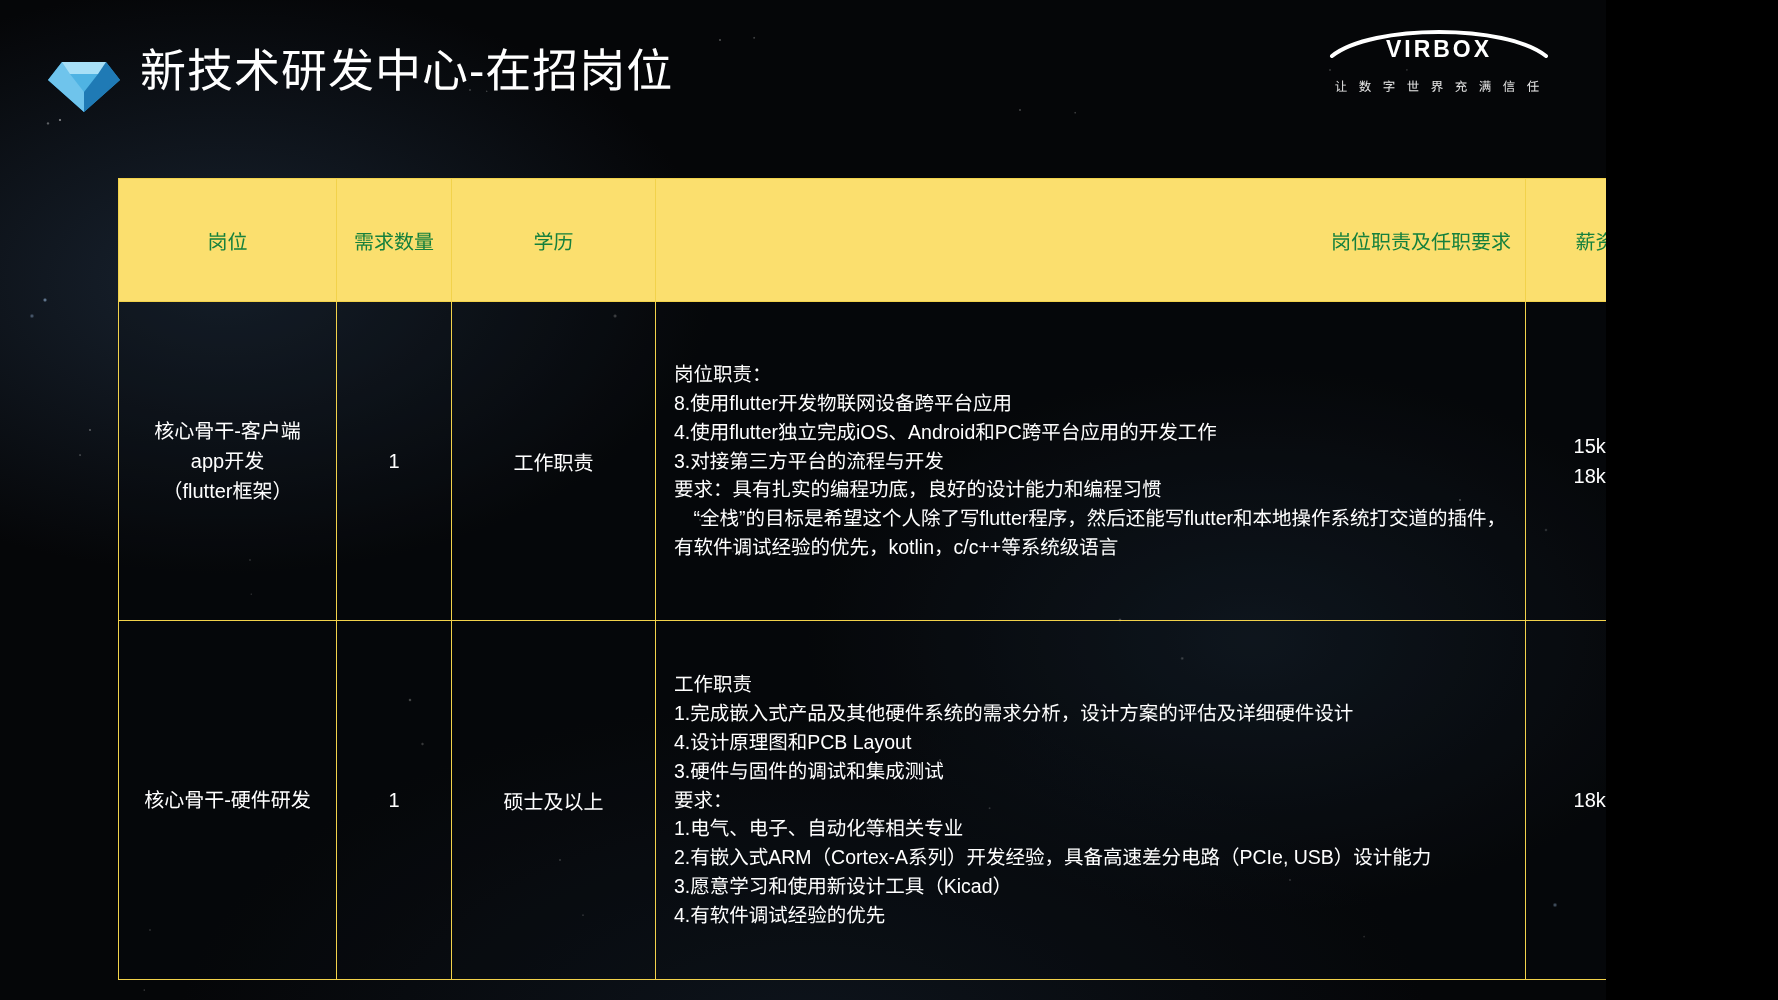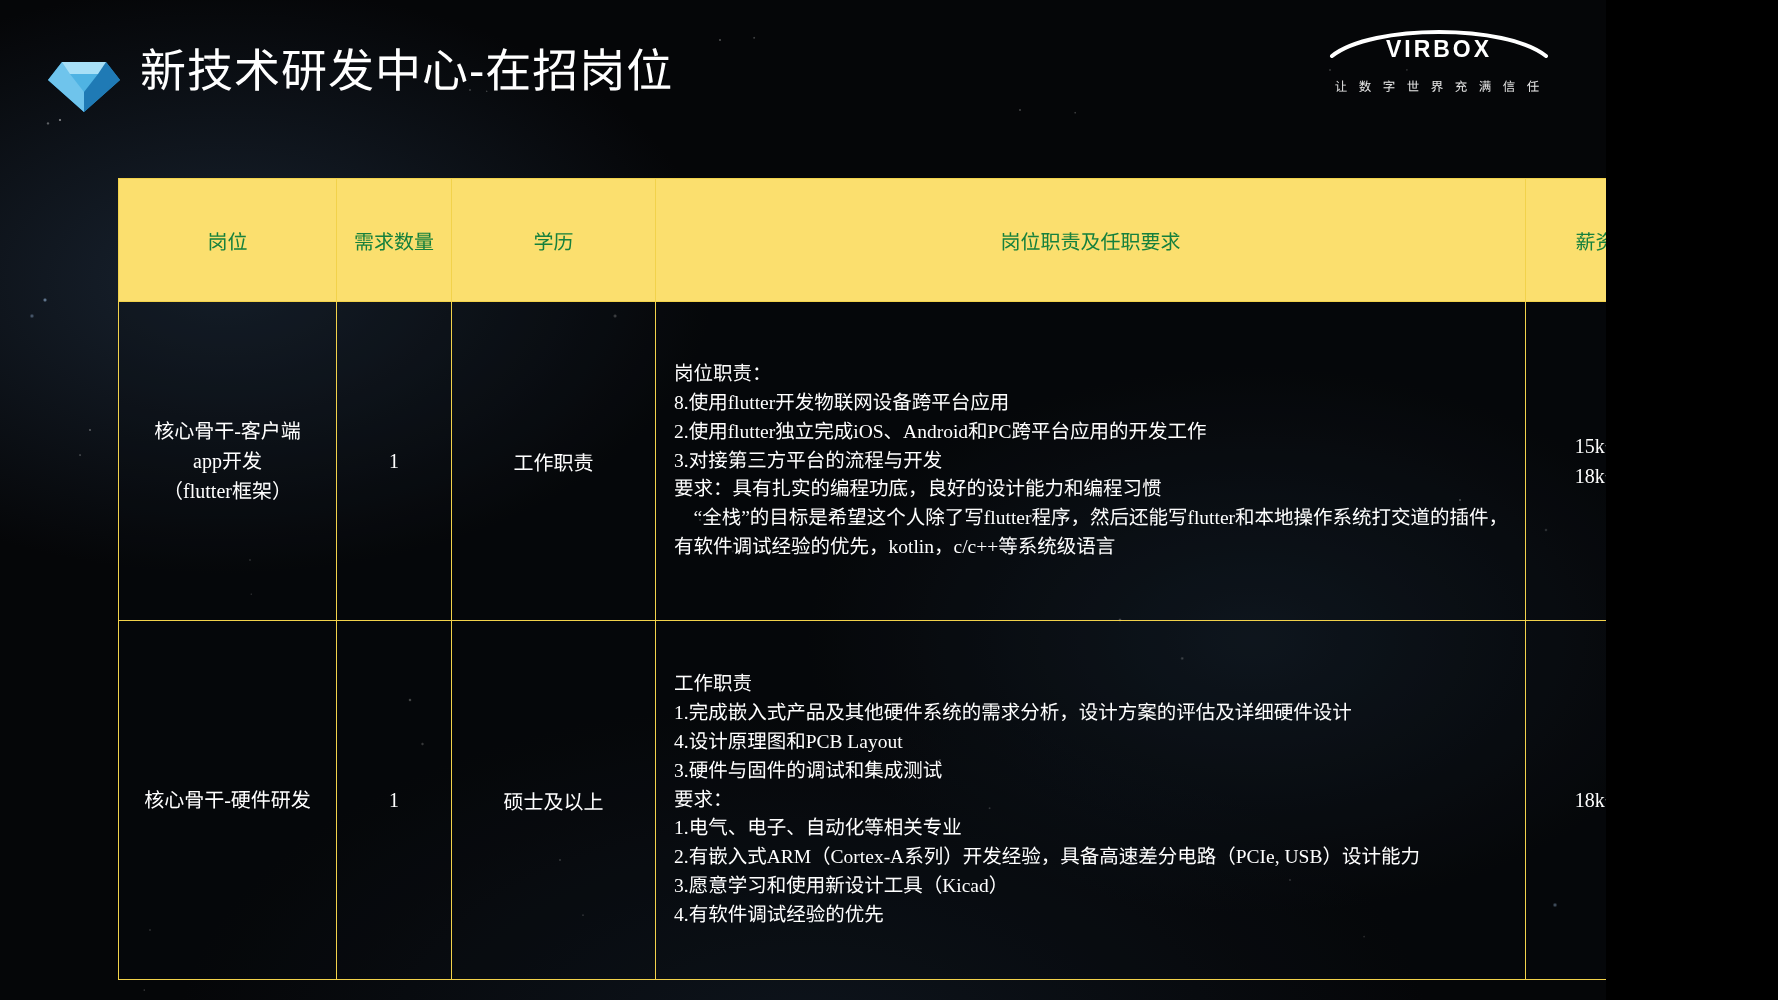--- a/index.html
+++ b/index.html
@@ -136,28 +136,27 @@
   }
   thead th {
     background: #fbdf6e;
     color: #15803d;
     font-size: 20px;
     font-weight: 400;
     height: 110px;
     padding: 6px 14px;
   }
   thead th.left {
-    text-align: center;
+    text-align: right;
   }
   tbody td {
     color: #ffffff;
     font-size: 20px;
     padding: 14px 16px;
     background: rgba(8,10,14,0.25);
-    font-family: Liberation Serif, serif;
   }
   td.c-pos {
     text-align: center;
     line-height: 1.5;
   }
   td.c-num, td.c-edu, td.c-pay {
     text-align: center;
   }
   td.c-pay {
     line-height: 1.5;
@@ -230,21 +229,21 @@
           <td class="c-pos">
             <div>核心骨干-客户端</div>
             <div>app开发</div>
             <div>（flutter框架）</div>
           </td>
           <td class="c-num">1</td>
           <td class="c-edu">工作职责</td>
           <td class="c-desc">
             <div class="desc-line">岗位职责：</div>
             <div class="desc-line">8.使用flutter开发物联网设备跨平台应用</div>
-            <div class="desc-line">2.使用flutter独立完成iOS、Android和PC跨平台应用的开发工作</div>
+            <div class="desc-line">4.使用flutter独立完成iOS、Android和PC跨平台应用的开发工作</div>
             <div class="desc-line">3.对接第三方平台的流程与开发</div>
             <div class="desc-line">要求：具有扎实的编程功底，良好的设计能力和编程习惯</div>
             <div class="desc-line">　“全栈”的目标是希望这个人除了写flutter程序，然后还能写flutter和本地操作系统打交道的插件，有软件调试经验的优先，kotlin，c/c++等系统级语言</div>
           </td>
           <td class="c-pay">
             <div>15k+</div>
             <div>18k+</div>
           </td>
         </tr>
         <tr class="row2">

